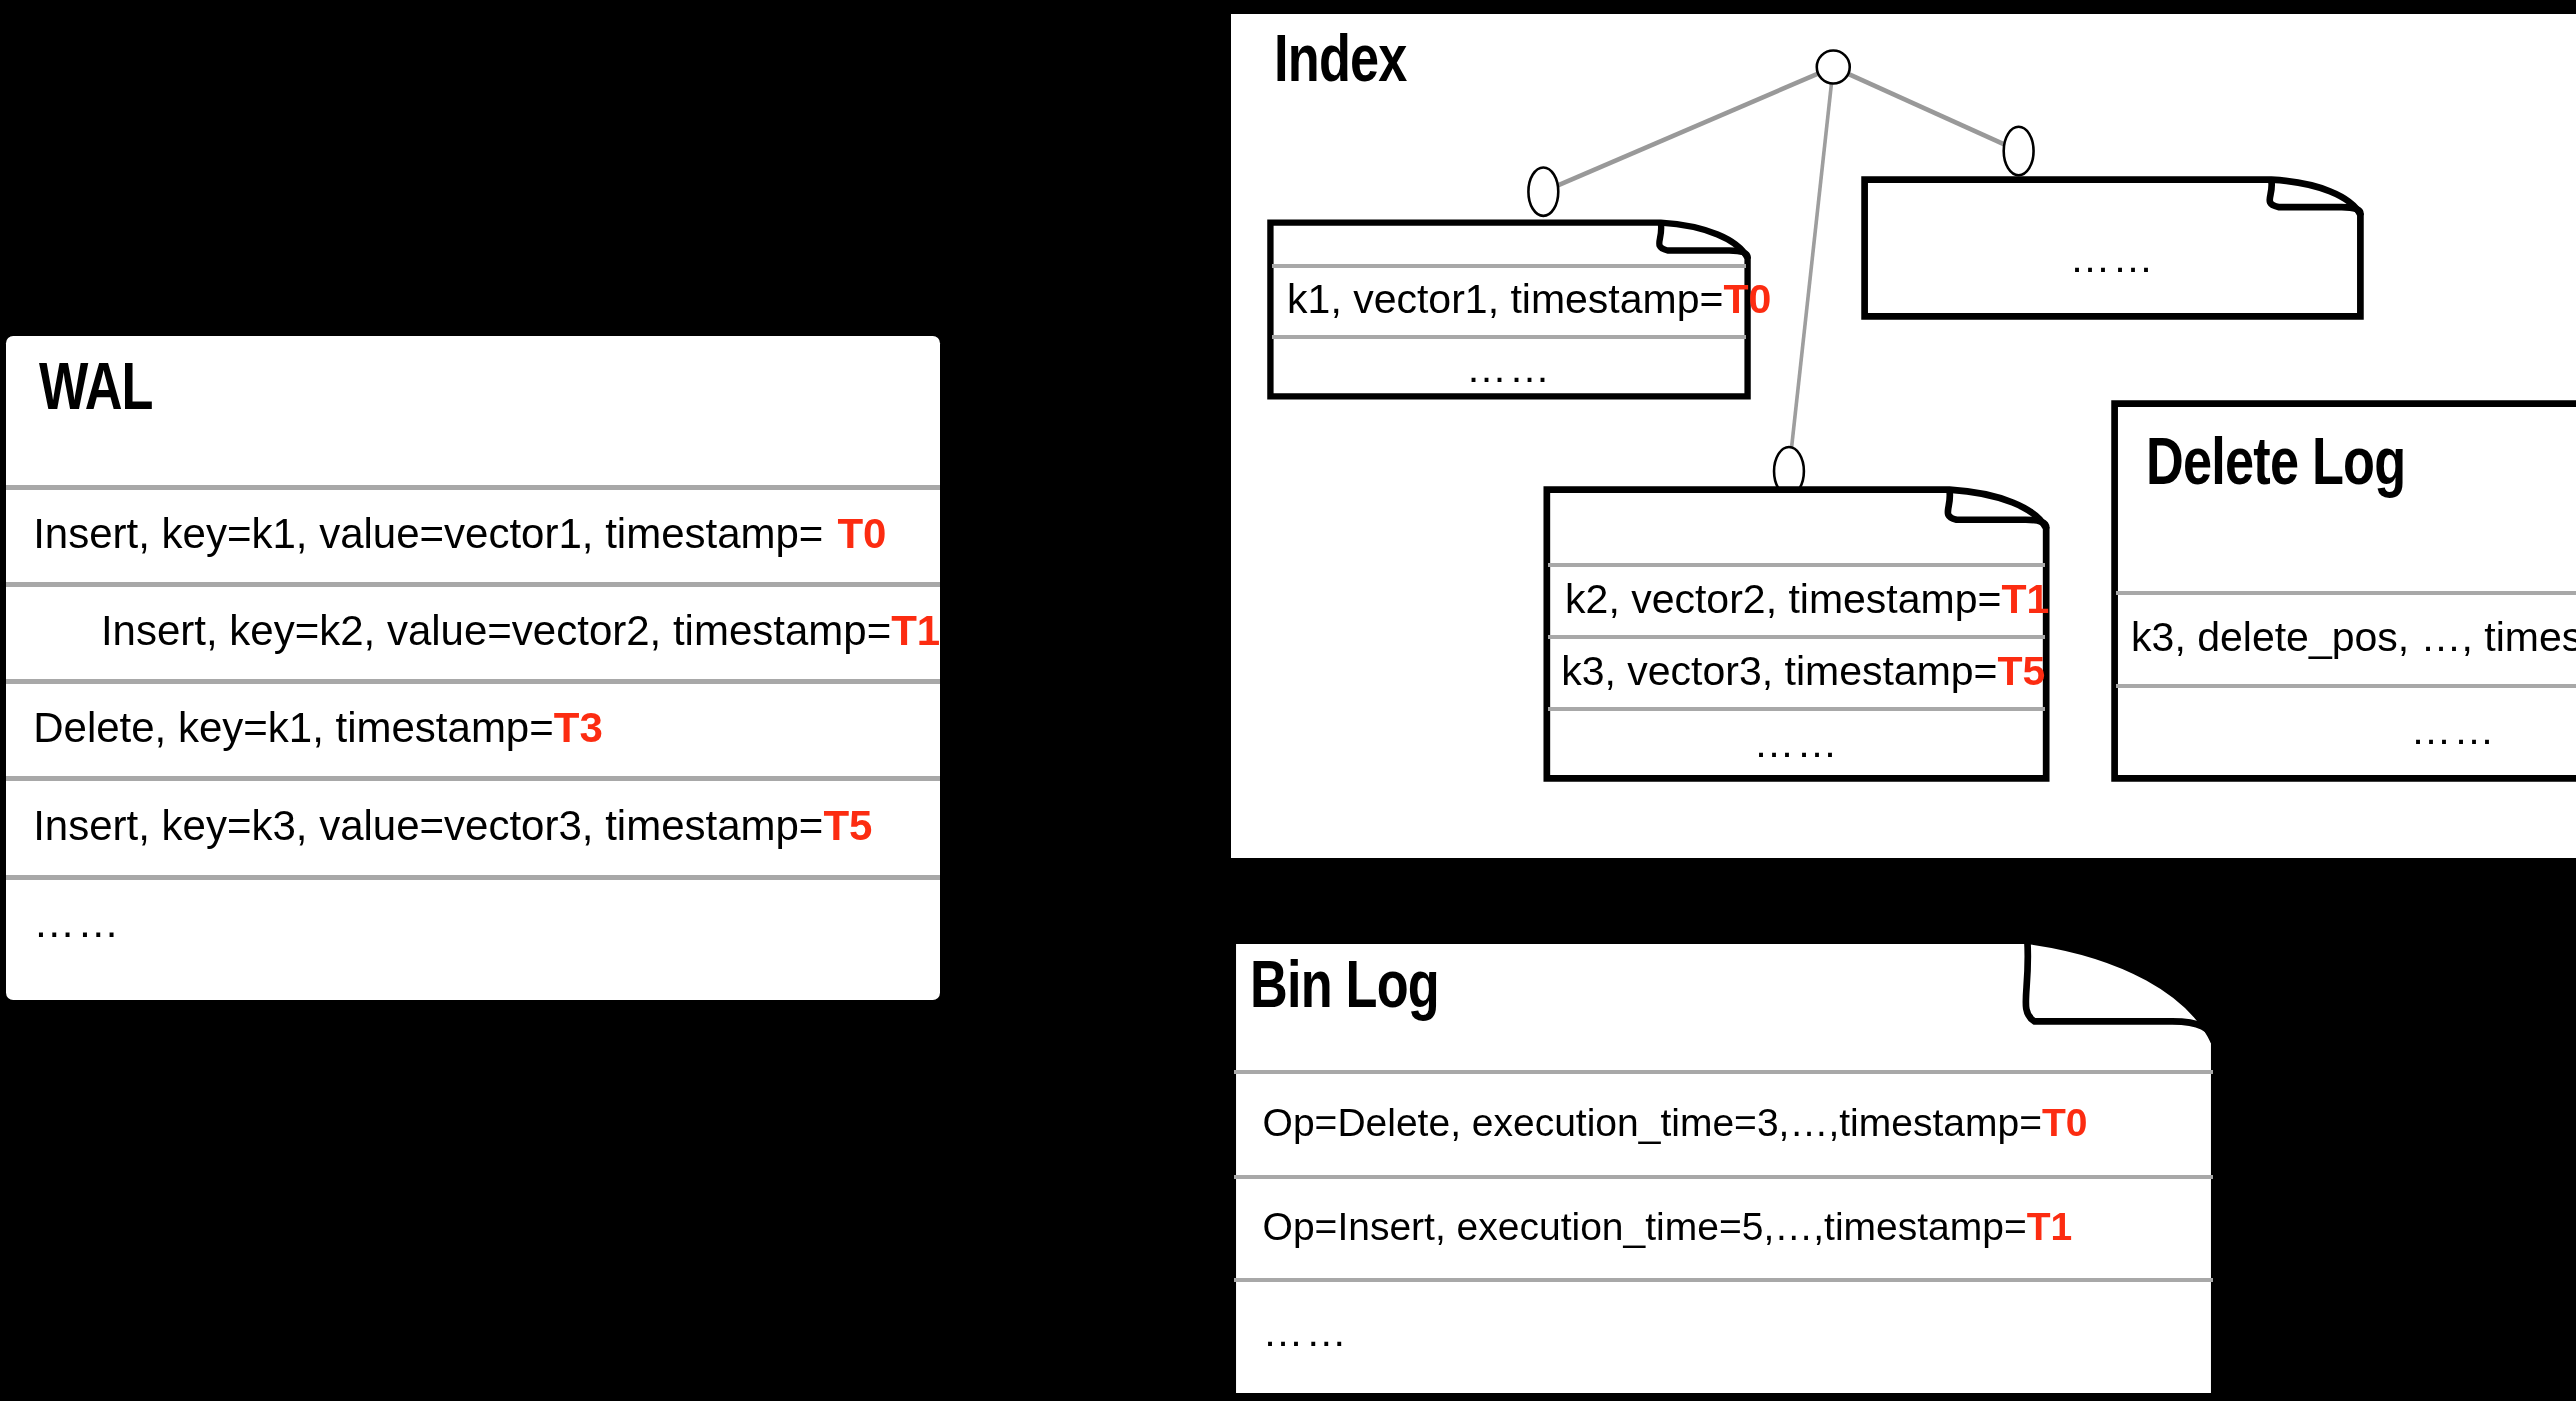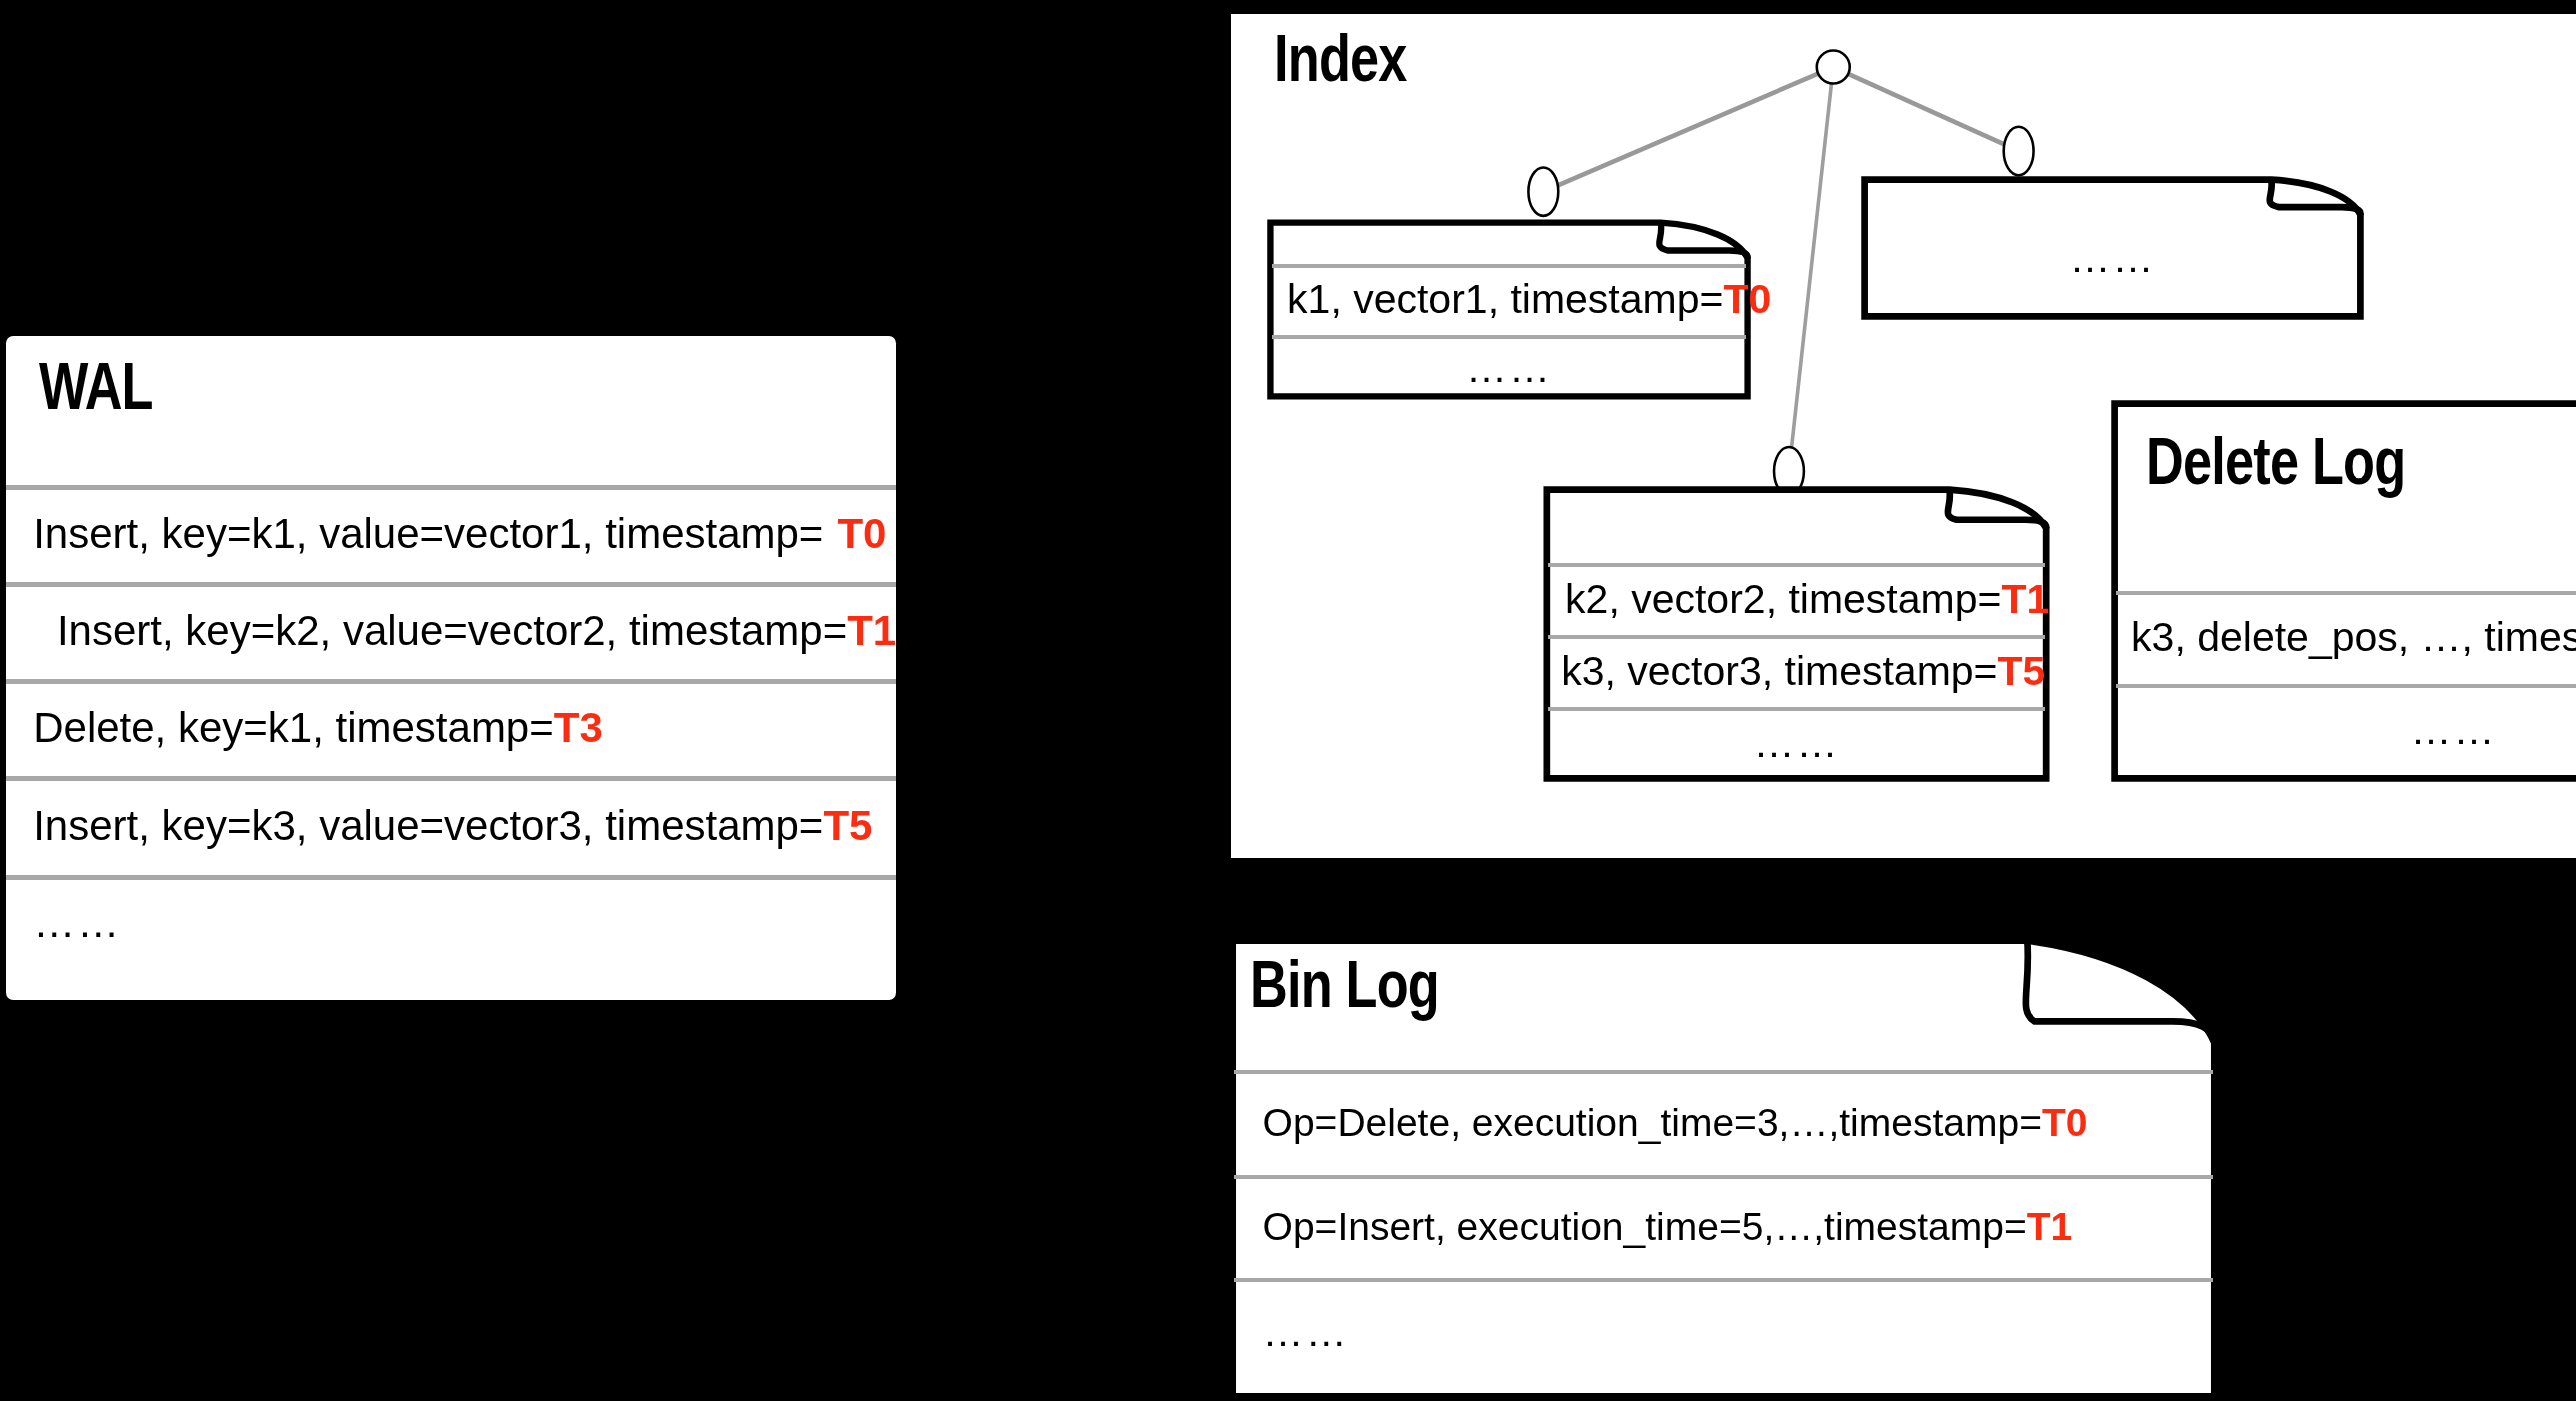--- a/index.html
+++ b/index.html
@@ -26,21 +26,21 @@
   .doc .divider{left:4.6px; right:4.6px; height:4.1px;}
   .doc .row{font-size:41px;}
   .tree{position:absolute; pointer-events:none;}
   .more-dots{letter-spacing:2.1px;}
 </style>
 </head>
 <body>
 
 <div class="page">
 
-  <section class="panel" style="left:6.2px; top:336px; width:890px; height:664px; border-radius:7.2px;">
+  <section class="panel" style="left:6.2px; top:336px; width:890px; height:664px; border-radius:7.2px;padding-left:44px;">
     <div class="title" style="left:33px; top:15.5px;">WAL</div>
 
     <div class="divider" style="left:0; right:0; top:149px;"></div>
     <div class="row" style="left:0; right:0; top:149px; height:97px; padding-left:27px;gap:14px;">
       <span>Insert, key=k1, value=vector1, timestamp=</span>
         <span class="t">T0</span>
     </div>
 
     <div class="divider" style="left:0; right:0; top:246px;"></div>
     <div class="row" style="left:0; right:0; top:246px; height:97px; padding-left:27px;justify-content:flex-end;">

